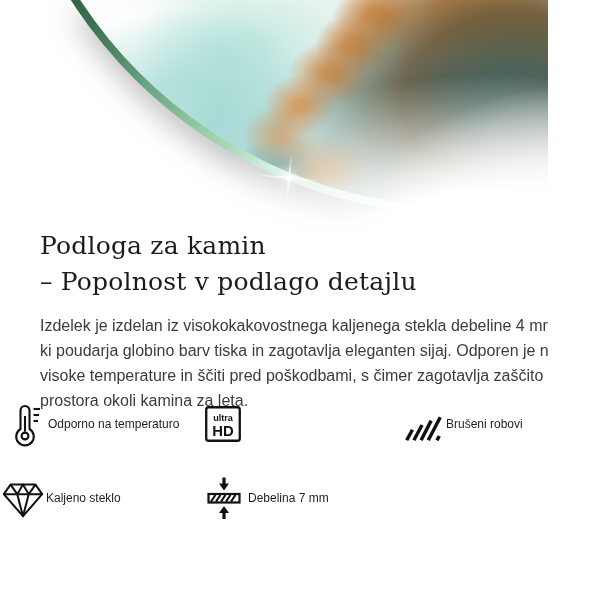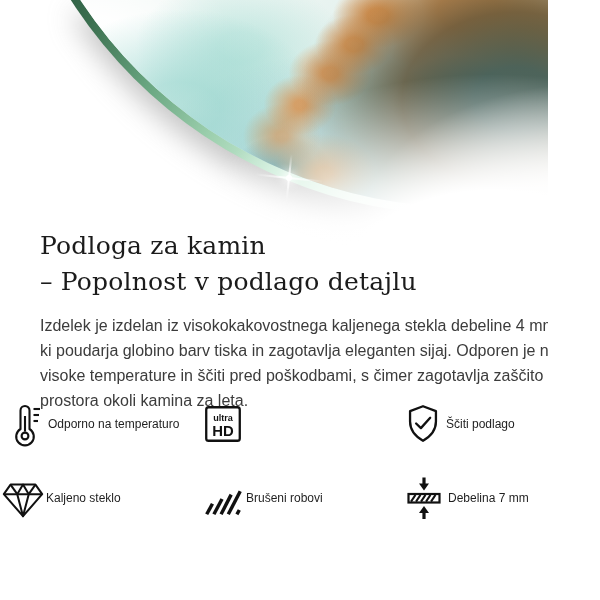--- a/index.html
+++ b/index.html
@@ -123,54 +123,45 @@
     <div class="feature">
       <div class="icon-box">
         <svg width="46" height="46" viewBox="0 0 48 48">
           <rect x="6.5" y="6.5" width="35" height="35" rx="2.5" fill="none" stroke="#111" stroke-width="2.4"></rect>
           <text x="24" y="21" text-anchor="middle" font-size="9.5" font-weight="700" fill="#111">ultra</text>
           <text x="24" y="36" text-anchor="middle" font-size="15.5" font-weight="700" fill="#111">HD</text>
         </svg>
       </div>
     </div>
 
+
     <div class="feature">
       <div class="icon-box">
-        <svg width="46" height="46" viewBox="0 0 48 48" fill="none" stroke="#111" stroke-width="2.4" stroke-linejoin="round" stroke-linecap="round">
-          <path d="M24 5.5 L37.5 10.5 V21.5 C37.5 31 32 37 24 41.5 C16 37 10.5 31 10.5 21.5 V10.5 Z"></path>
-          <path d="M16.8 23.5 L21.8 28.3 L31.5 17.5"></path>
+        <svg width="46" height="46" viewBox="0 0 48 48" stroke="#111" stroke-width="3.6">
+          <line x1="7" y1="41" x2="13" y2="30"></line>
+          <line x1="14.5" y1="41" x2="23" y2="25"></line>
+          <line x1="22" y1="41" x2="32.5" y2="20.5"></line>
+          <line x1="29.5" y1="41" x2="42" y2="17"></line>
+          <line x1="38.5" y1="41" x2="41" y2="36.5"></line>
         </svg>
       </div>
-      <div class="feature-label">Ščiti podlago</div>
+      <div class="feature-label">Brušeni robovi</div>
     </div>
 
     <div class="feature">
       <div class="icon-box">
         <svg width="46" height="46" viewBox="0 0 48 48" fill="none" stroke="#111" stroke-width="2.1" stroke-linejoin="round">
           <path d="M11 10 L37 10 L44 20 L24 43 L4 20 Z"></path>
           <line x1="4" y1="20" x2="44" y2="20"></line>
           <path d="M24 10 L18 20 L24 43 L30 20 Z"></path>
           <line x1="11" y1="10" x2="18" y2="20"></line>
           <line x1="37" y1="10" x2="30" y2="20"></line>
         </svg>
       </div>
       <div class="feature-label">Kaljeno steklo</div>
-    </div>
-
-    <div class="feature">
-      <div class="icon-box">
-        <svg width="46" height="46" viewBox="0 0 48 48" stroke="#111" stroke-width="3.6">
-          <line x1="7" y1="41" x2="13" y2="30"></line>
-          <line x1="14.5" y1="41" x2="23" y2="25"></line>
-          <line x1="22" y1="41" x2="32.5" y2="20.5"></line>
-          <line x1="29.5" y1="41" x2="42" y2="17"></line>
-          <line x1="38.5" y1="41" x2="41" y2="36.5"></line>
-        </svg>
-      </div>
-      <div class="feature-label">Brušeni robovi</div>
     </div>
 
     <div class="feature">
       <div class="icon-box">
         <svg width="48" height="48" viewBox="0 0 48 48">
           <line x1="24" y1="3.5" x2="24" y2="10" stroke="#111" stroke-width="3.2"></line>
           <polygon points="19,9.5 29,9.5 24,16.5" fill="#111"></polygon>
           <rect x="8.5" y="20" width="31" height="8.5" fill="none" stroke="#111" stroke-width="2.2"></rect>
           <g stroke="#111" stroke-width="2">
             <line x1="11" y1="27.6" x2="15.5" y2="20.9"></line>

